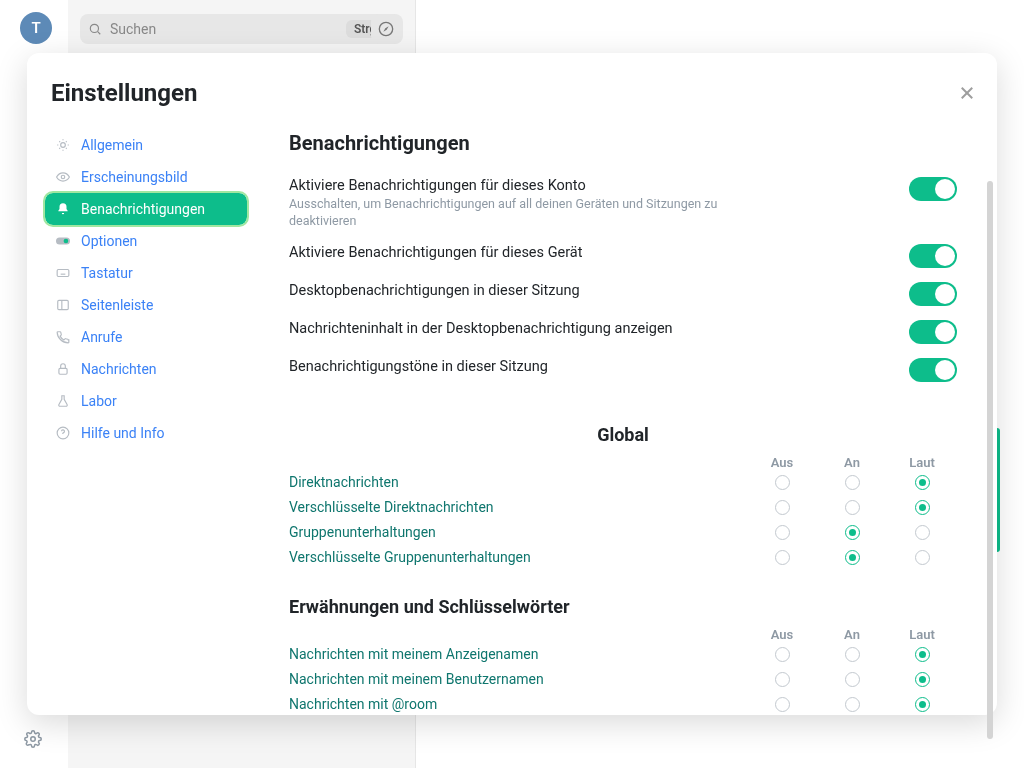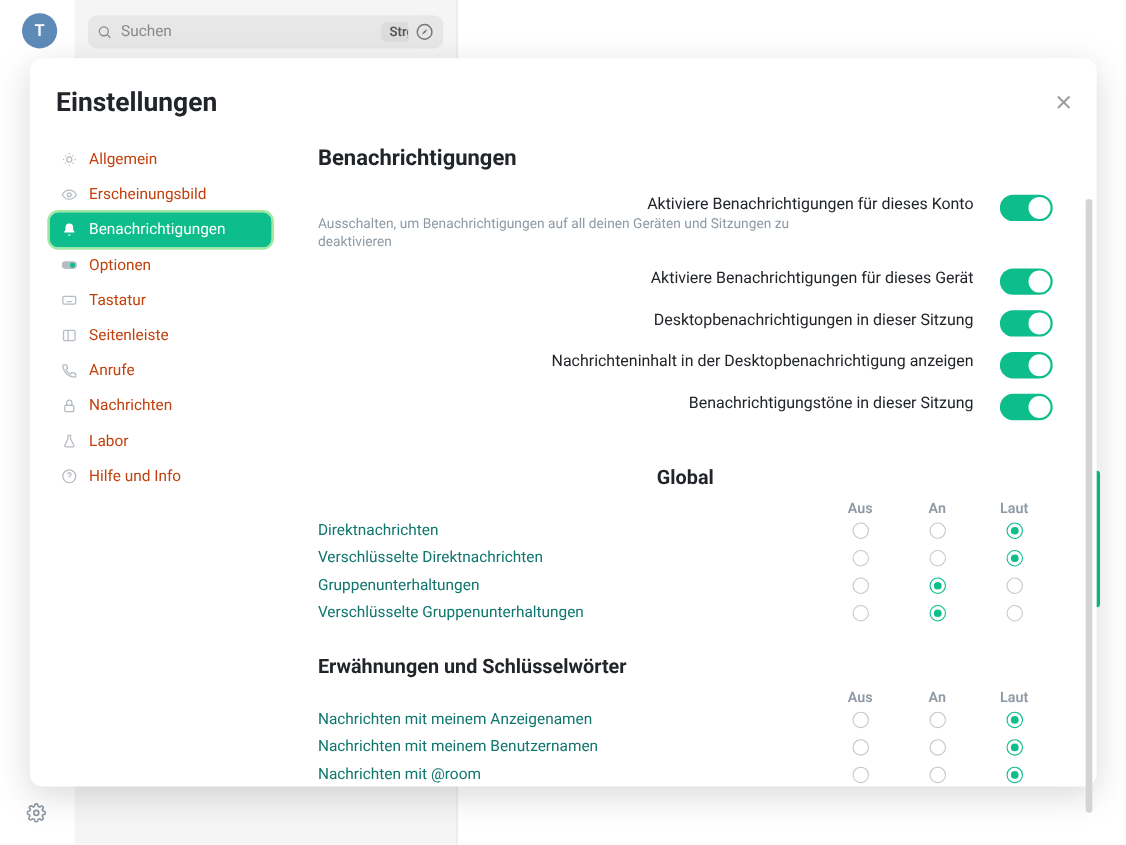--- a/index.html
+++ b/index.html
@@ -20,31 +20,31 @@
 
   
   .modal { position: absolute; left: 27px; top: 53px; width: 970px; height: 662px; background: #fff; border-radius: 12px; box-shadow: 0 8px 32px rgba(0,0,0,0.15); display: flex; flex-direction: column; }
   .modal-scroll-indicator { position: absolute; right: 4px; top: 128px; width: 6px; height: 558px; background: #d4d4d4; border-radius: 3px; }
   .modal-header { padding: 26px 18px 14px 24px; display: flex; align-items: center; }
   .modal-title { font-size: 24px; font-weight: 700; color: #212529; flex: 1; }
   .modal-close { width: 24px; height: 24px; color: #9e9e9e; cursor: pointer; display: flex; align-items: center; justify-content: center; }
   .modal-body { flex: 1; display: flex; overflow: hidden; }
 
   .settings-nav { width: 232px; padding: 8px 12px 0 18px; }
-  .nav-item { display: flex; align-items: center; height: 32px; padding: 0 10px; border-radius: 8px; color: #c2410c; font-size: 14px; cursor: pointer; }
+  .nav-item { display: flex; align-items: center; height: 32px; padding: 0 10px; border-radius: 8px; color: #3b82f6; font-size: 14px; cursor: pointer; }
   .nav-item .ic { width: 16px; height: 16px; margin-right: 10px; color: #b6bcc3; display: inline-flex; align-items: center; justify-content: center; }
   .nav-item.active { background: #0dbd8b; color: #fff; outline: 2px solid #a0e7a0; outline-offset: 0; }
   .nav-item.active .ic { color: #fff; }
 
   .settings-content { flex: 1; padding: 10px 40px 0 30px; overflow: hidden; color: #212529; }
   .section-title { font-size: 20px; font-weight: 700; margin-bottom: 22px; }
 
   .toggle-row { display: flex; align-items: flex-start; margin-bottom: 14px; }
   .toggle-row .txt { flex: 1; padding-right: 24px; }
-  .toggle-row .lbl { font-size: 14.5px; color: #212529; text-align: right; }
+  .toggle-row .lbl { font-size: 14.5px; color: #212529; }
   .toggle-row .sub { font-size: 12.5px; color: #8e99a4; margin-top: 2px; line-height: 1.35; max-width: 440px; }
   .switch { width: 48px; height: 24px; border-radius: 14px; background: #cfd3d8; position: relative; flex: 0 0 48px; cursor: pointer; }
   .switch.on { background: #0dbd8b; }
   .switch .knob { position: absolute; top: 2px; width: 20px; height: 20px; border-radius: 50%; background: #fff; left: 2px; transition: none; }
   .switch.on .knob { left: 26px; }
 
   .sub-title { font-size: 18px; font-weight: 700; margin-top: 28px; margin-bottom: 0; }
 
   .radio-table { width: 100%; margin-top: 0; }
   .radio-head { display: flex; color: #8e99a4; font-size: 13px; font-weight: 600; padding-top: 10px; }

